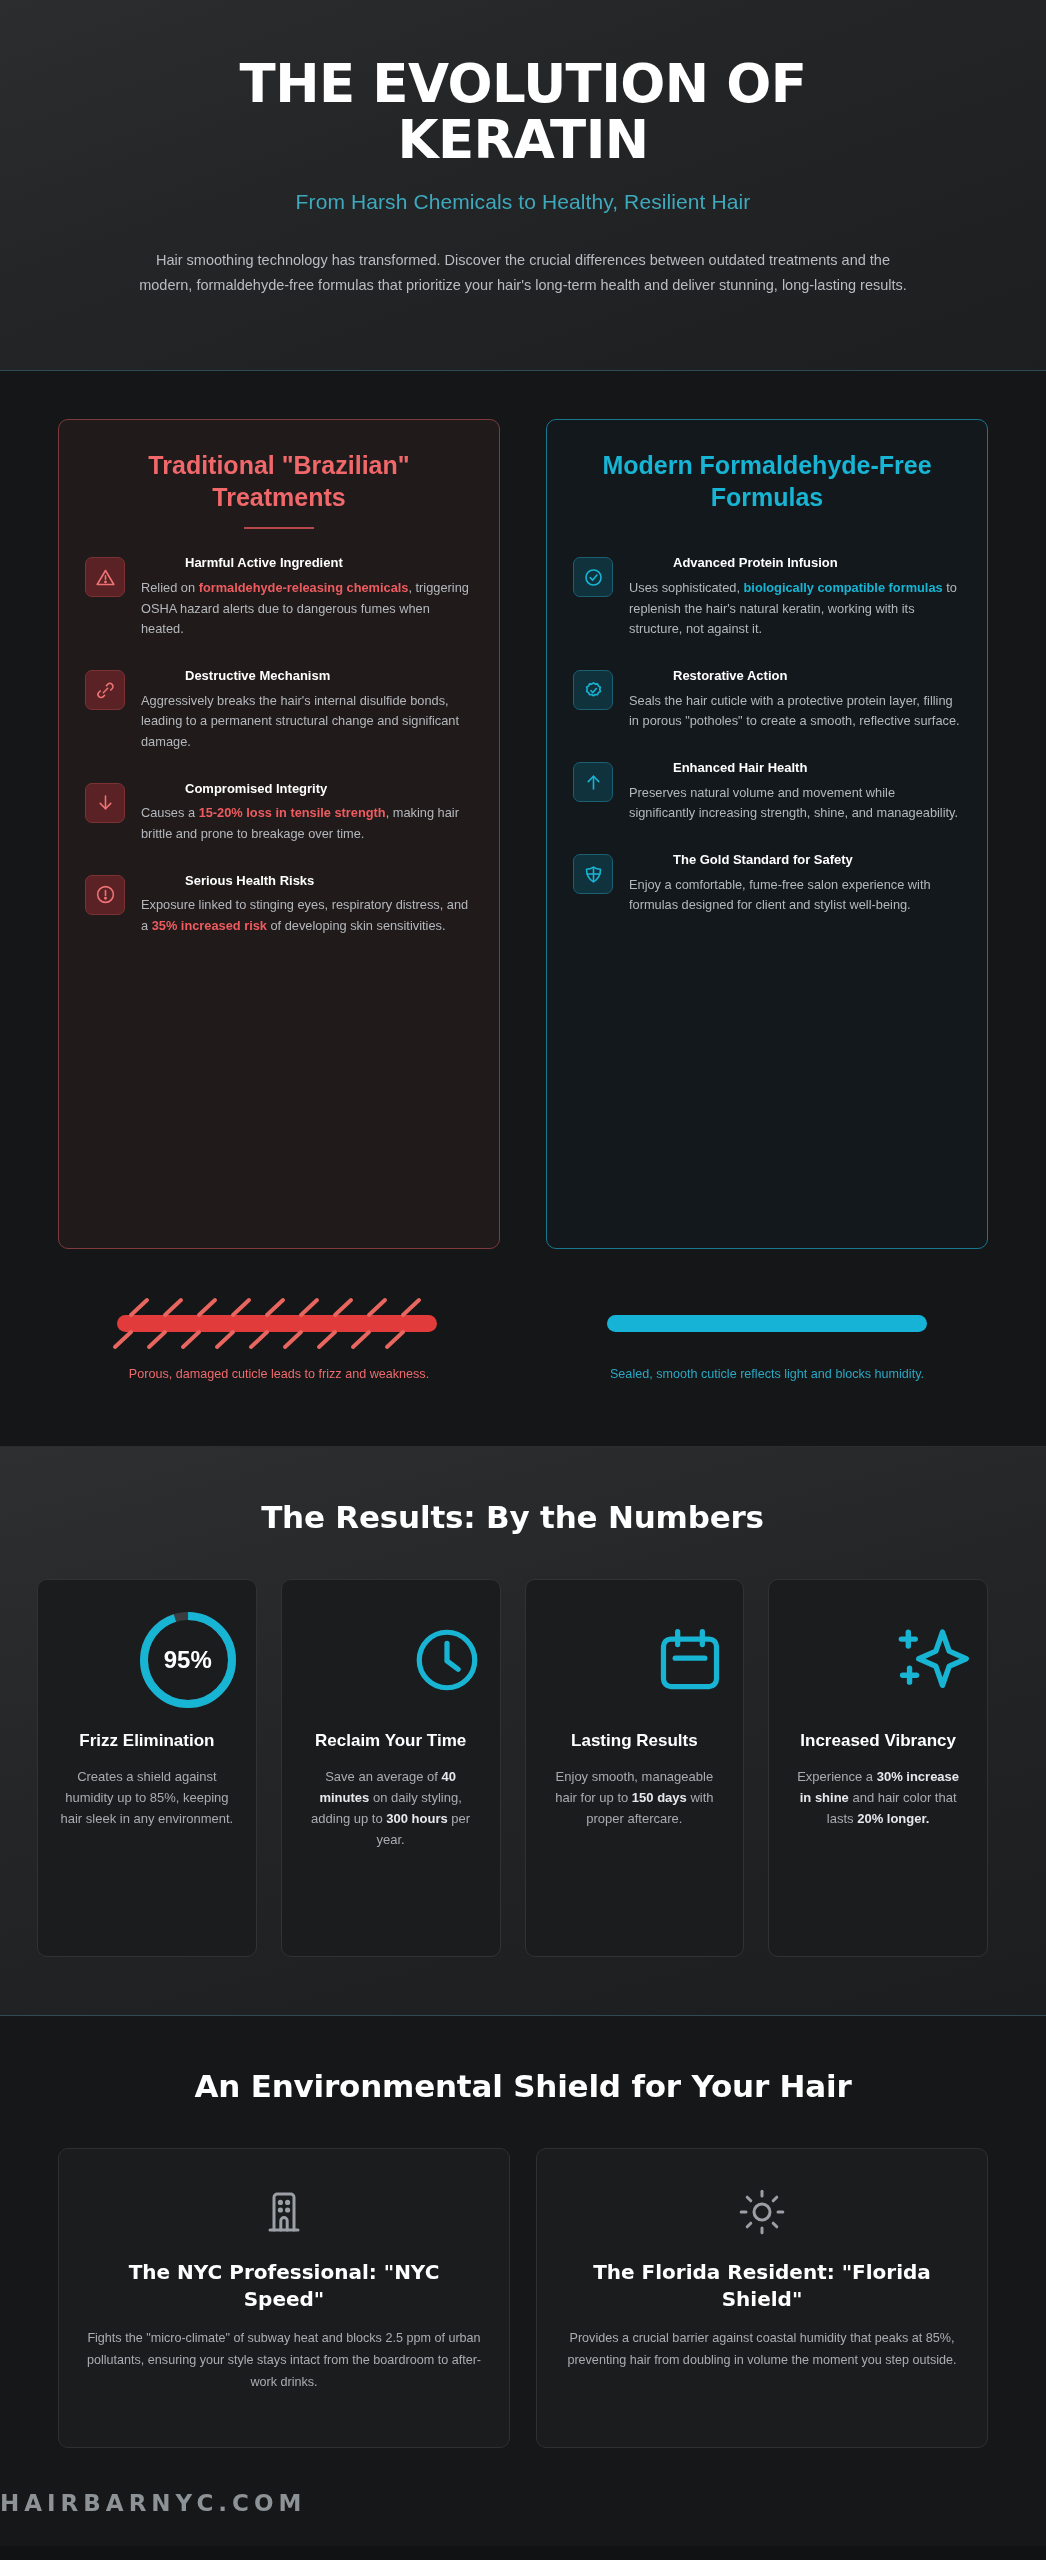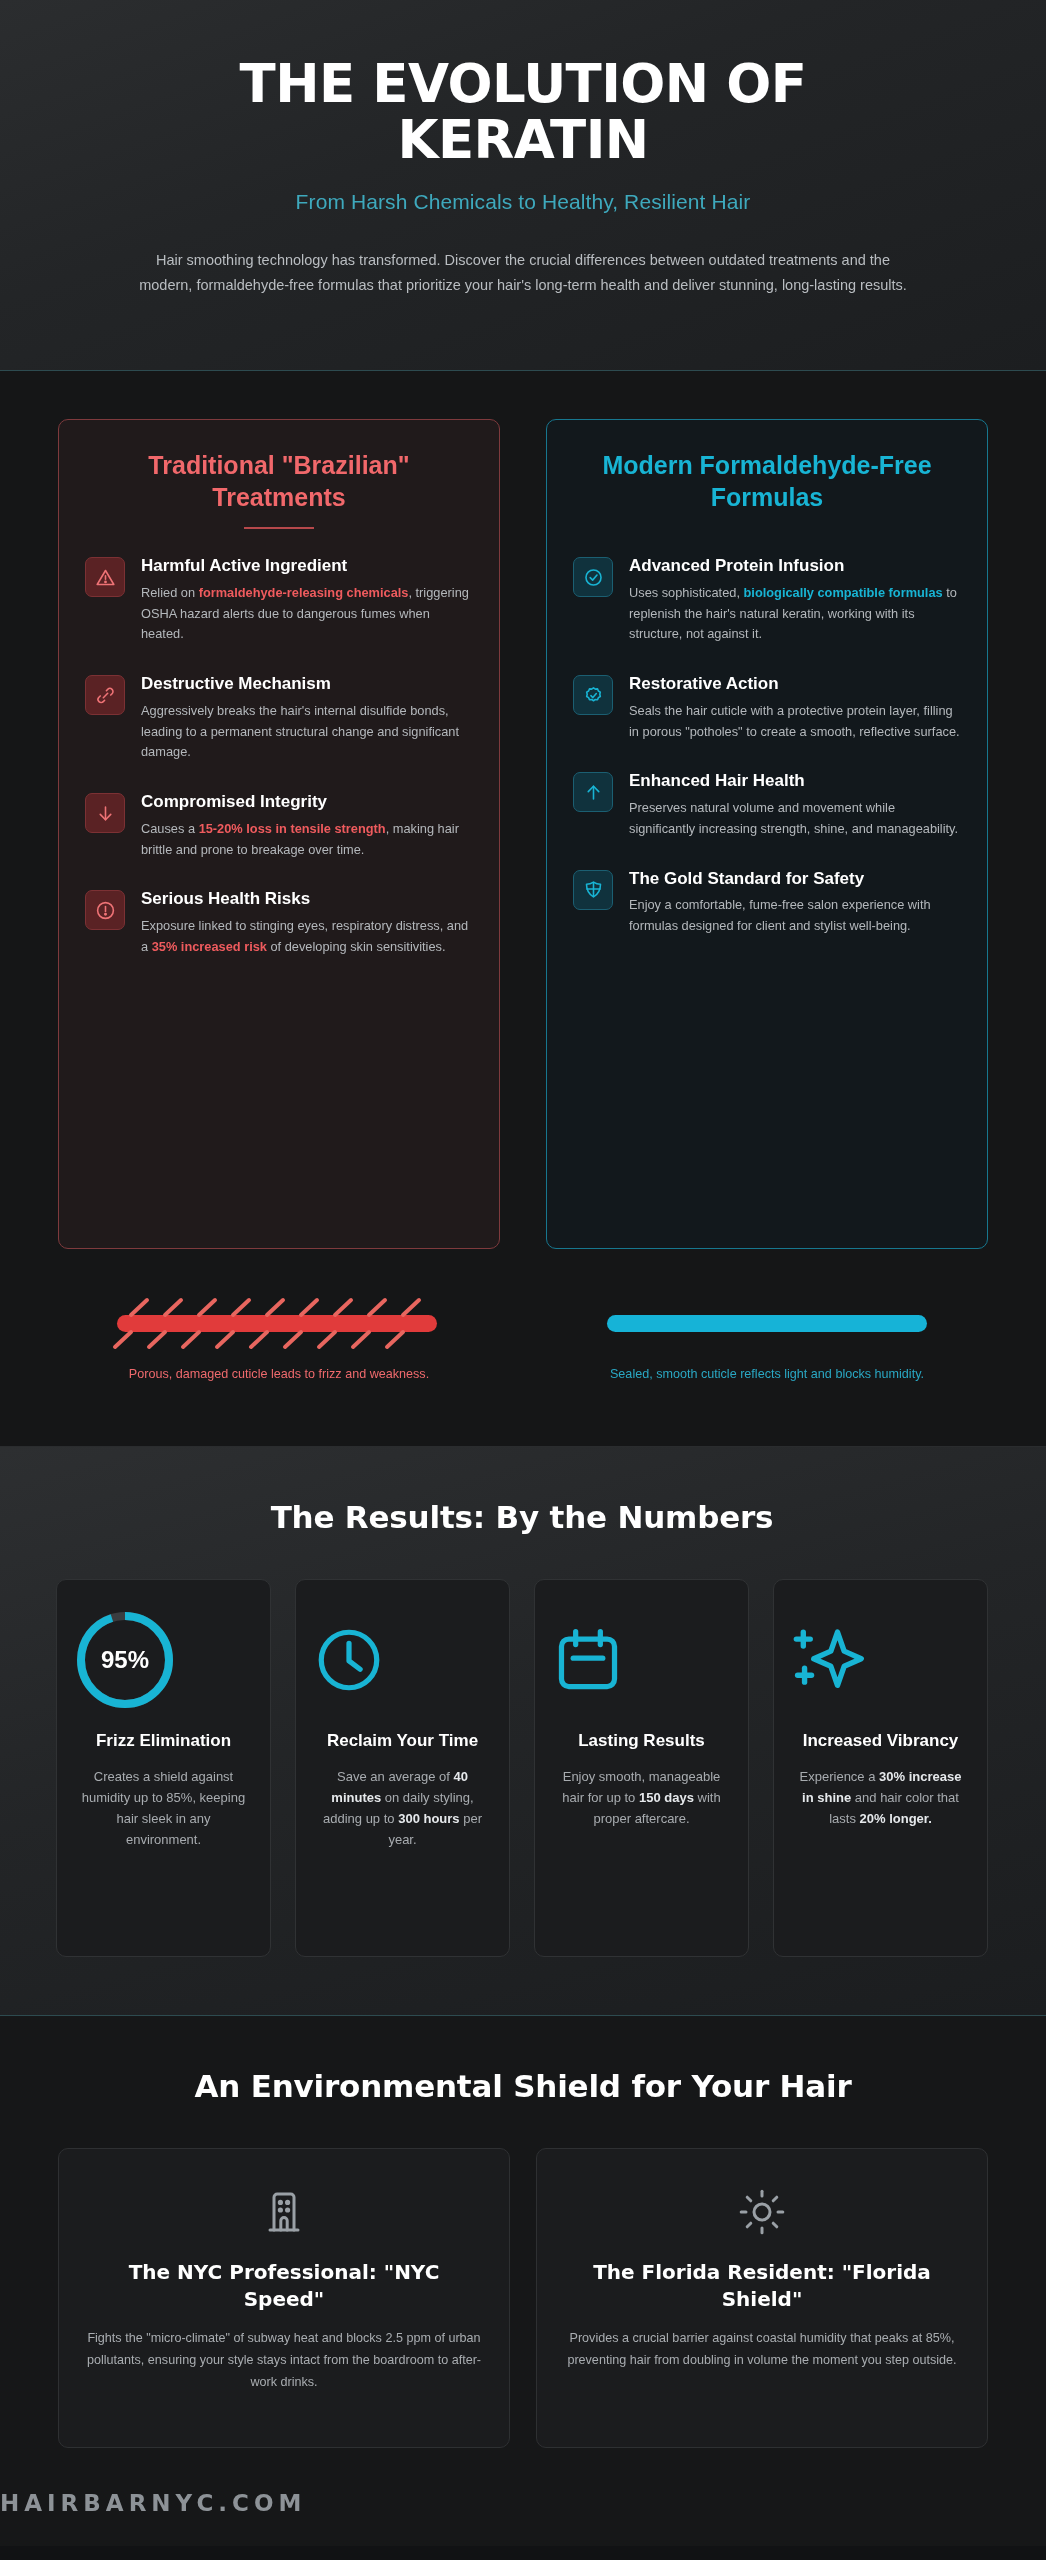--- a/index.html
+++ b/index.html
@@ -100,25 +100,26 @@
     width: 40px; height: 40px;
     border-radius: 7px;
     display: flex; align-items: center; justify-content: center;
     margin-top: 2px;
   }
   .card-bad .f-icon { background: #5a2224; border: 1px solid #7c3134; }
   .card-good .f-icon { background: #10323d; border: 1px solid #1b5f72; }
   .f-icon svg { display: block; }
   .f-body { flex: 1 1 auto; min-width: 0; }
   .f-head {
-    font-size: 17px;
+    font-size: 13px;
     font-weight: 700;
     color: #ffffff;
     line-height: 1.28;
     margin-bottom: 6px;
+    margin-left: 44px;
   }
   .f-text {
     font-size: 12.8px;
     line-height: 1.62;
     color: #b4b8bc;
   }
   .hl-red { color: #ef5b5e; font-weight: 700; }
   .hl-cyan { color: #18b4d4; font-weight: 700; }
 
   
@@ -130,21 +131,21 @@
   }
   .cut-col { flex: 1 1 0; text-align: center; }
   .cut-vis { height: 56px; display: flex; align-items: center; justify-content: center; }
   .cut-cap { margin-top: 14px; font-size: 12.6px; line-height: 1.5; }
   .cap-red { color: #ef6a6d; }
   .cap-cyan { color: #2aa8c4; }
 
   
   .results-section {
     background: linear-gradient(165deg, #2d2f31 0%, #232527 45%, #1b1d1f 100%);
-    padding: 52px 58px 58px 56px;
+    padding: 52px 58px 58px 37px;
     border-top: 1px solid #2a2c2e;
     border-bottom: 1px solid #2d4b50;
   }
   .section-title {
     font-family: "DejaVu Sans", sans-serif;
     font-size: 31px;
     font-weight: 700;
     color: #ffffff;
     text-align: center;
     margin-bottom: 44px;
@@ -156,21 +157,21 @@
   }
   .stat-card {
     flex: 1 1 0;
     background: #1b1c1e;
     border: 1px solid #303234;
     border-radius: 10px;
     padding: 26px 16px 30px 16px;
     text-align: center;
     min-height: 378px;
   }
-  .stat-vis { height: 108px; display: flex; align-items: center; justify-content: flex-start; text-decoration: underline; }
+  .stat-vis { height: 108px; display: flex; align-items: center; justify-content: flex-end; text-decoration: underline; }
   .donut { position: relative; width: 104px; height: 104px; }
   .donut-num {
     position: absolute; inset: 0;
     display: flex; align-items: center; justify-content: center;
     font-size: 24px; font-weight: 700; color: #ffffff;
   }
   .stat-head {
     margin-top: 16px;
     font-size: 17px;
     font-weight: 700;

